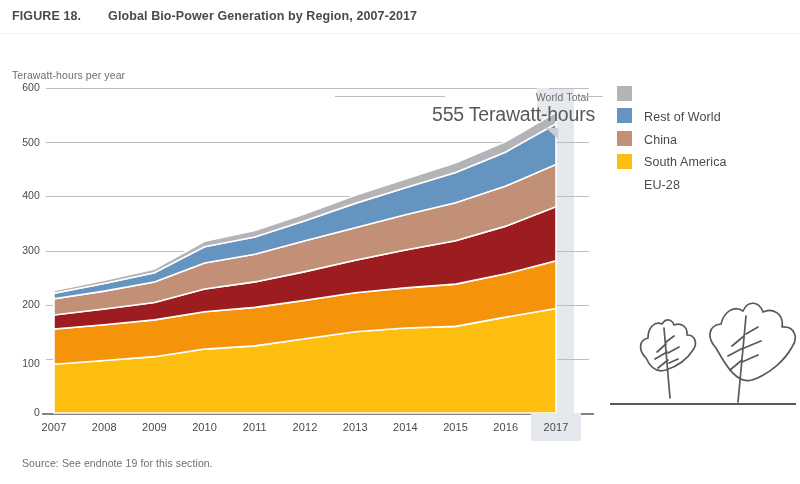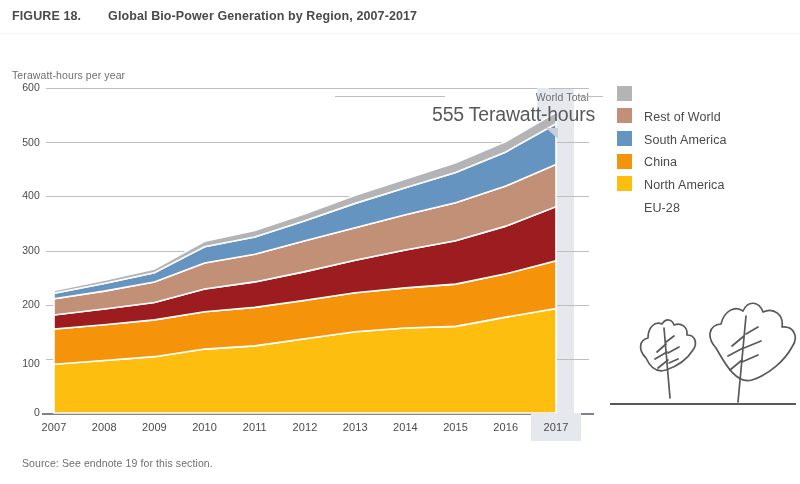--- a/index.html
+++ b/index.html
@@ -255,30 +255,26 @@
     <div class="xtick" style="left: 459.8px;">2016</div>
     <div class="xtick highlight" style="left: 510px;">2017</div>
   </div>
 
 <div id="legend">
     <div class="legend-row">
       <span class="legend-swatch" style="background: rgb(180, 179, 182);"></span>
       <span class="legend-label">Rest of World</span>
     </div>
     <div class="legend-row">
+      <span class="legend-swatch" style="background: rgb(100, 148, 191);"></span>
+      <span class="legend-label">China</span>
+    </div>
+    <div class="legend-row">
       <span class="legend-swatch" style="background: rgb(194, 143, 119);"></span>
       <span class="legend-label">South America</span>
-    </div>
-    <div class="legend-row">
-      <span class="legend-swatch" style="background: rgb(100, 148, 191);"></span>
-      <span class="legend-label">China</span>
-    </div>
-    <div class="legend-row">
-      <span class="legend-swatch" style="background: rgb(245, 148, 10);"></span>
-      <span class="legend-label">North America</span>
     </div>
     <div class="legend-row">
       <span class="legend-swatch" style="background: rgb(253, 190, 16);"></span>
       <span class="legend-label">EU-28</span>
     </div>
   </div>
 
 <svg id="leaf-decoration" viewBox="0 0 190 110">
 
   <g fill="none" stroke="#58595b" stroke-width="1.7" stroke-linecap="round" stroke-linejoin="round">

